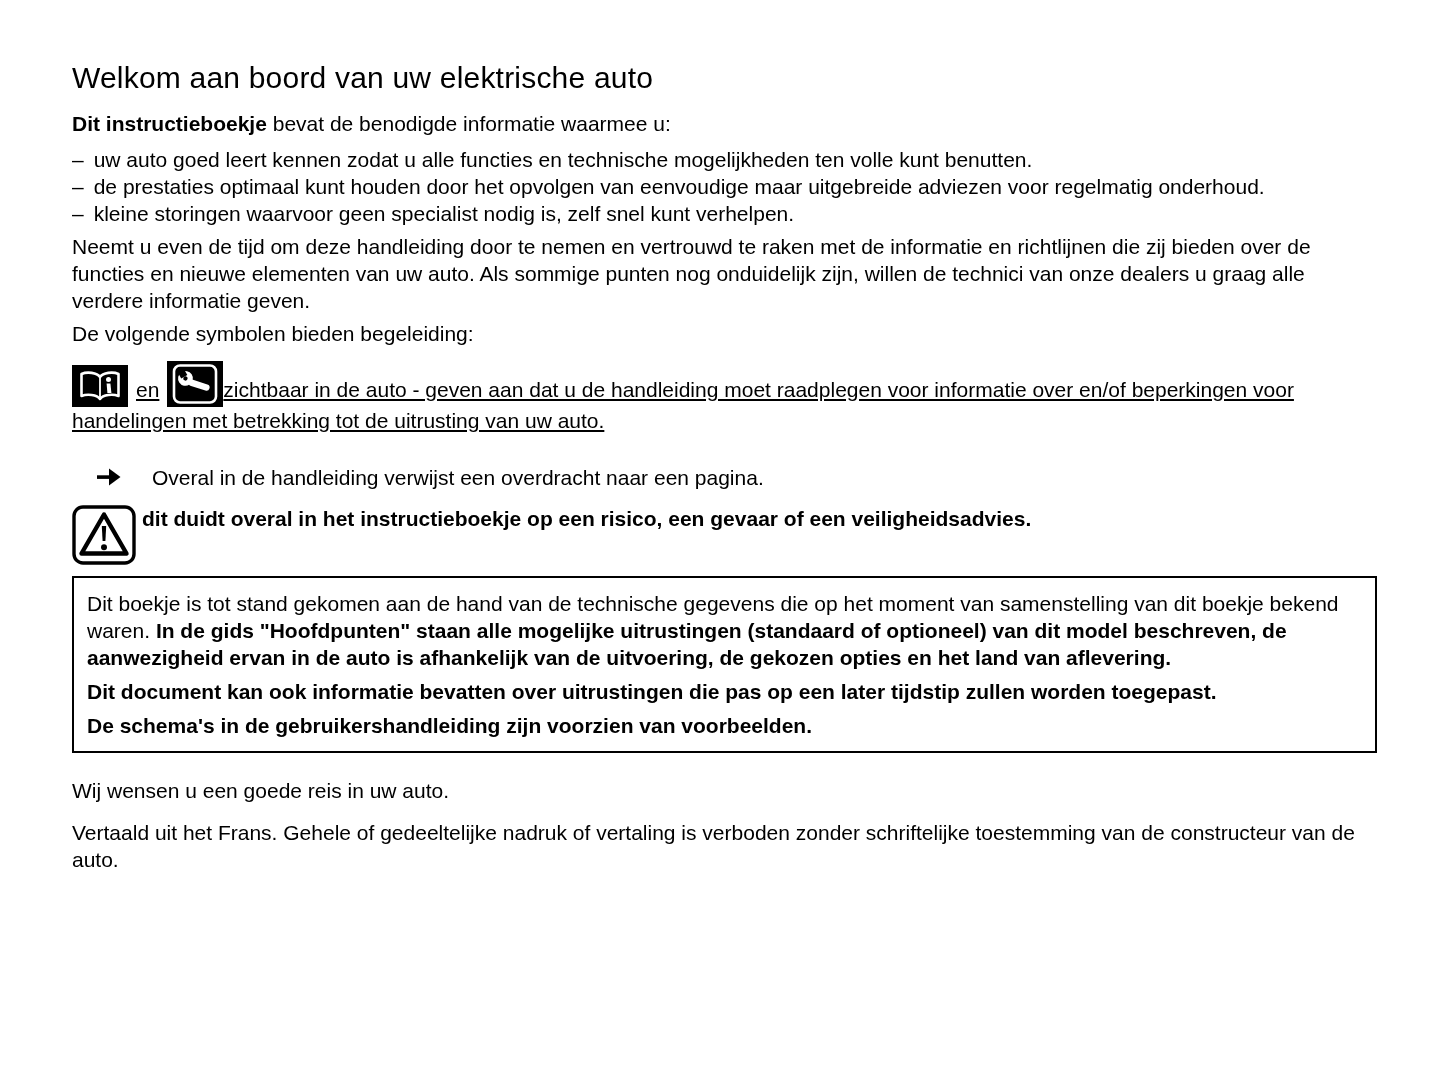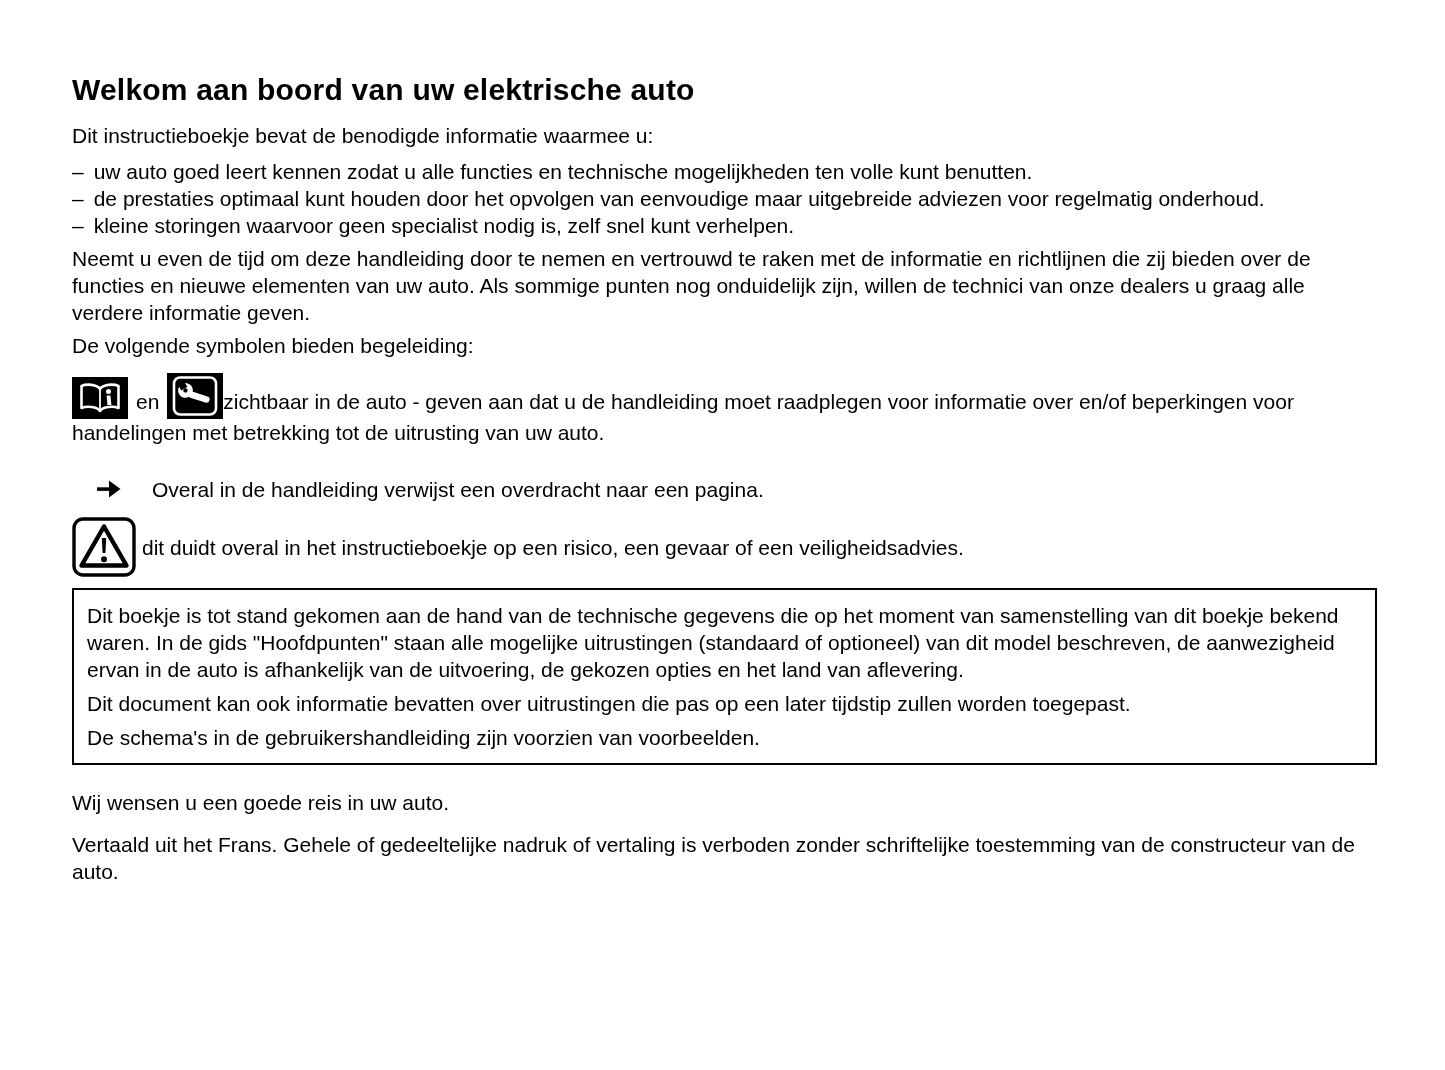--- a/index.html
+++ b/index.html
@@ -16,52 +16,52 @@
   }
   .page {
     box-sizing: border-box;
     width: 1445px;
     height: 1070px;
     padding: 56px 66px 0 72px;
     font-size: 21px;
     line-height: 27px;
   }
   h1.title {
-    margin: 16px 0 14px 0;
+    margin: 4px 0 14px 0;
     font-size: 30px;
     line-height: 36px;
-    font-weight: 700;
+    font-weight: 400;
     letter-spacing: 0.2px;
   }
   p { margin: 0; }
-  b, .bold { font-weight: 400; }
+  b, .bold { font-weight: 700; }
   .intro { margin-bottom: 9px; }
   .bullet .dash { margin-right: 10px; }
   .para { margin-top: 6px; }
-  .symbols { margin-top: 14px; }
+  .symbols { margin-top: 14px; text-decoration: underline; }
   .icon-box {
     display: inline-block;
     vertical-align: -10px;
     line-height: 0;
   }
   .symbols .conj { margin: 0 8px; }
   .arrow-row {
     margin-top: 30px;
     padding-left: 23px;
   }
   .arrow-glyph {
     display: inline-block;
     vertical-align: -3px;
     line-height: 0;
     margin-right: 30px;
   }
   .warning-row {
     margin-top: 14px;
     display: flex;
-    align-items: center;
+    align-items: flex-start;
   }
   .warning-row .warn-icon {
     flex: 0 0 auto;
     line-height: 0;
     margin-right: 5px;
   }
   .warning-row .warn-text {
     padding-bottom: 1px;
   }
   .notice-box {

